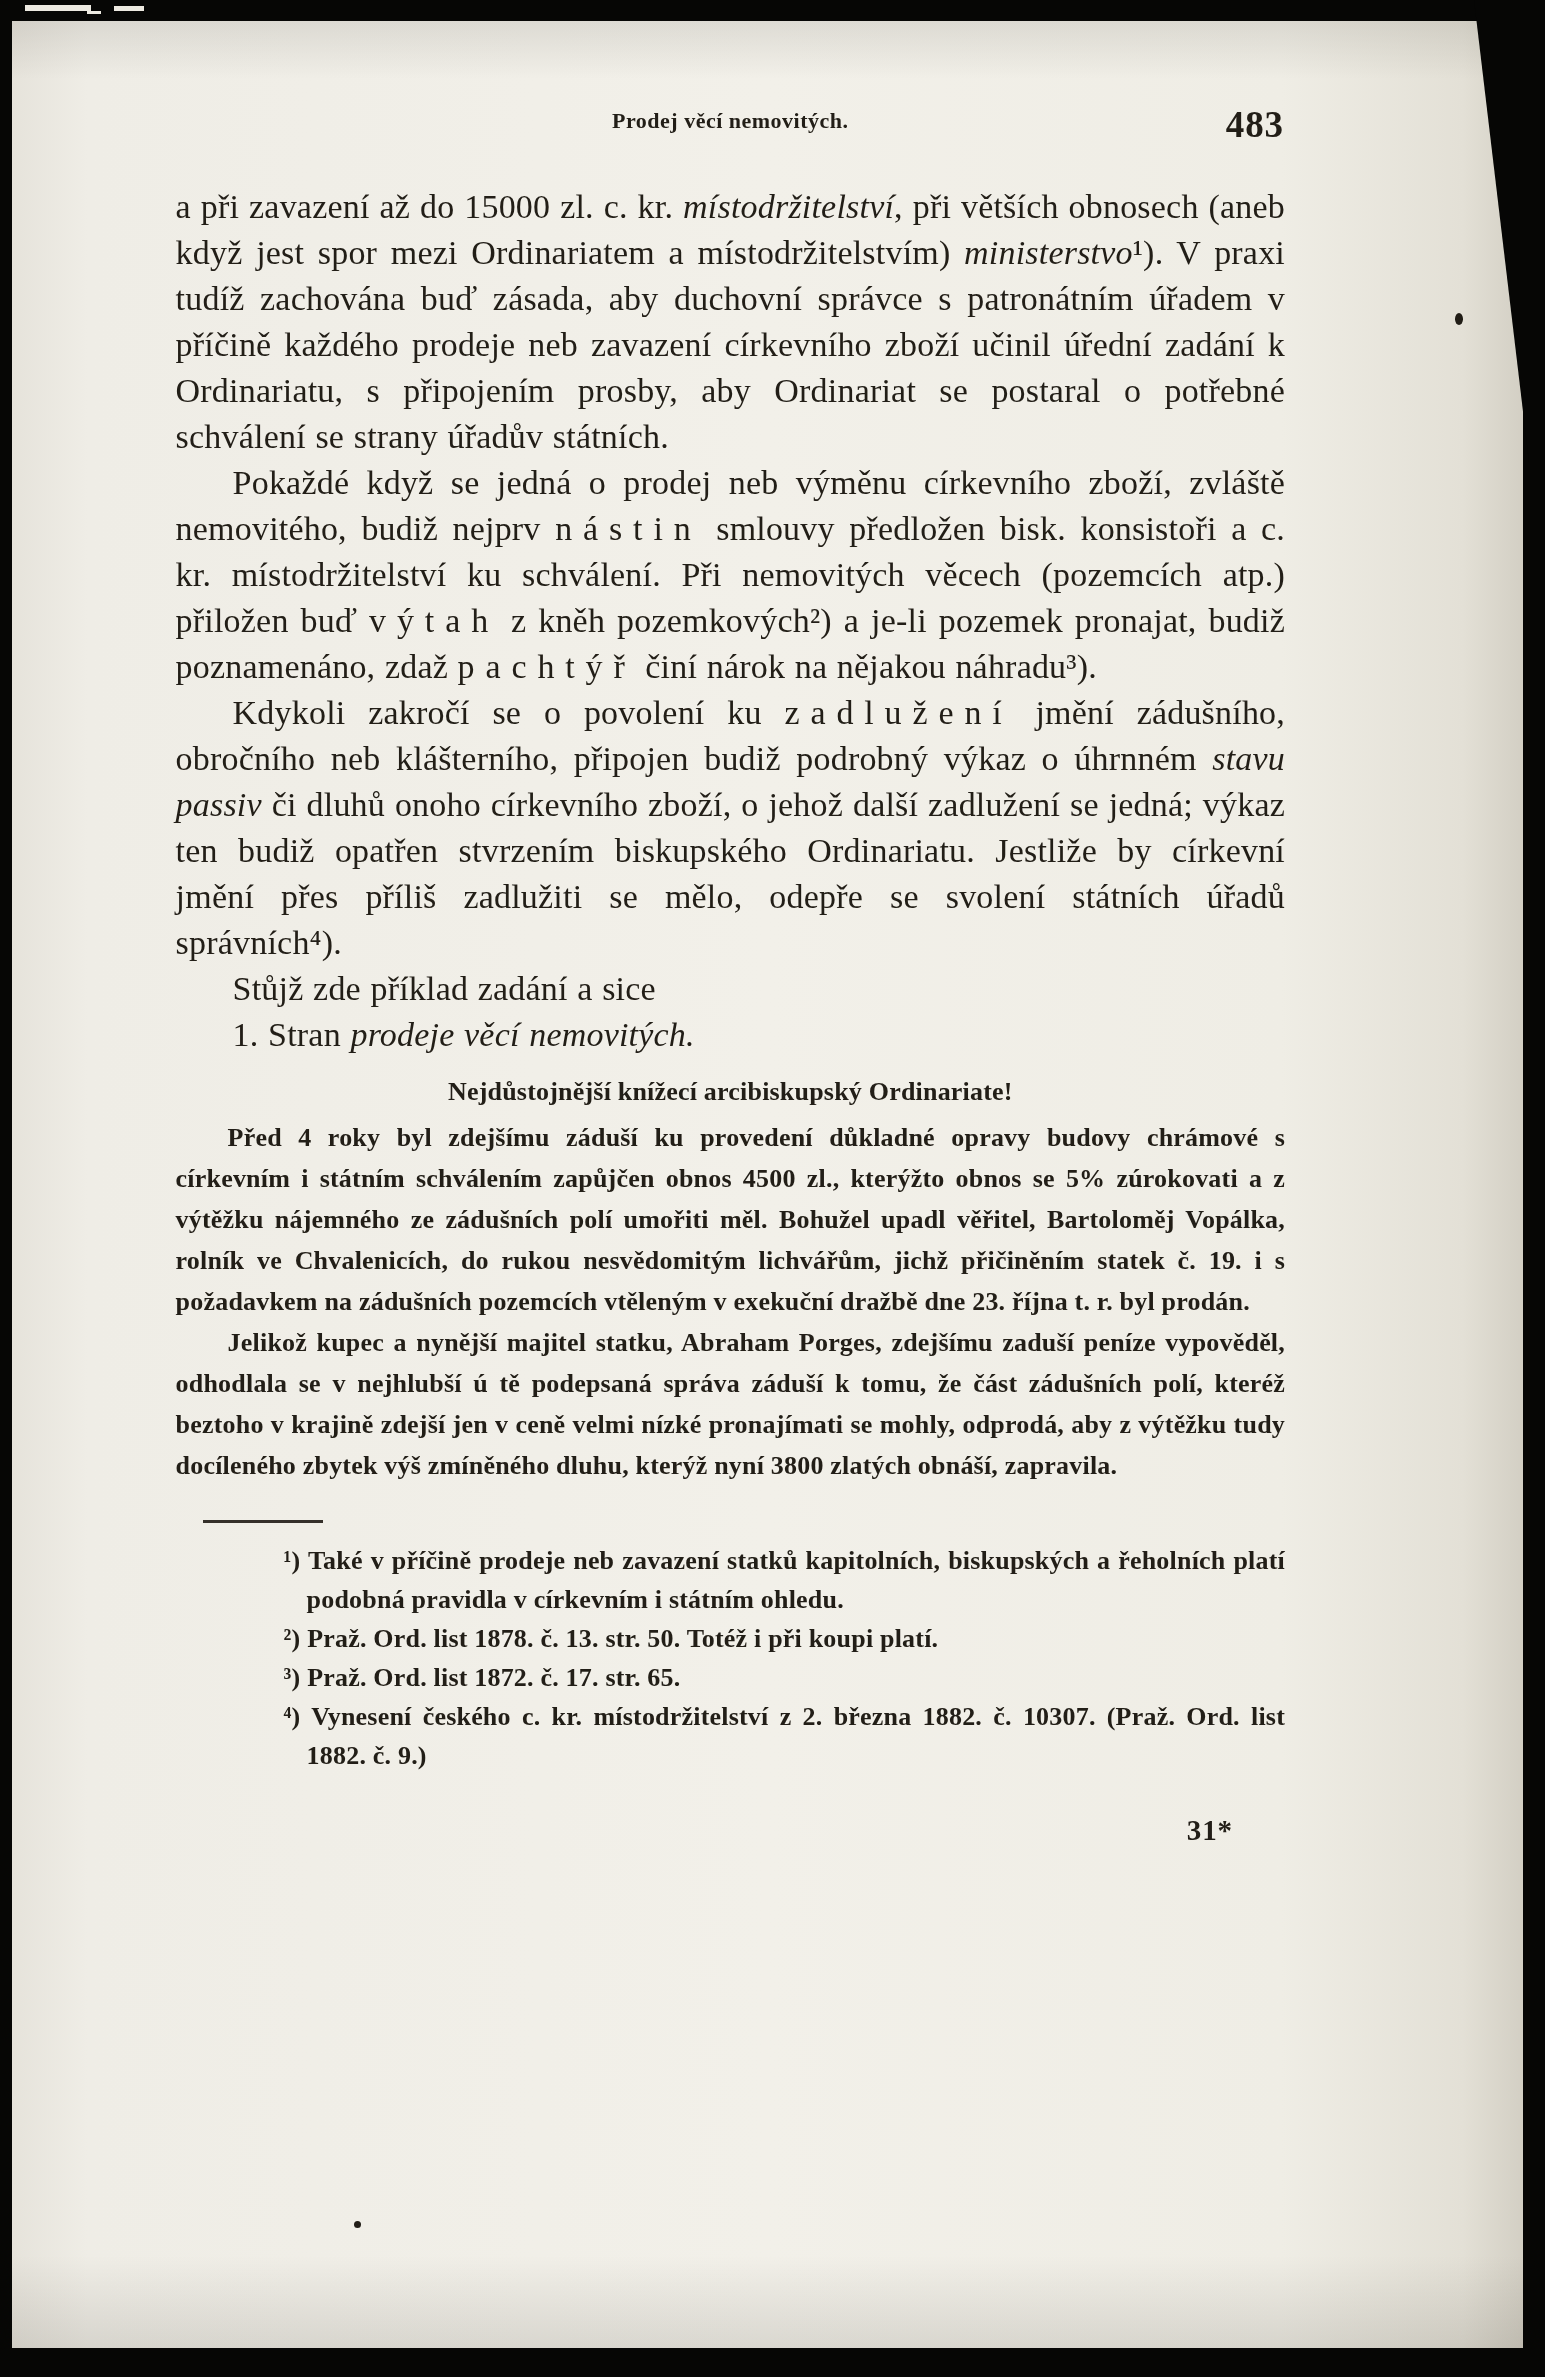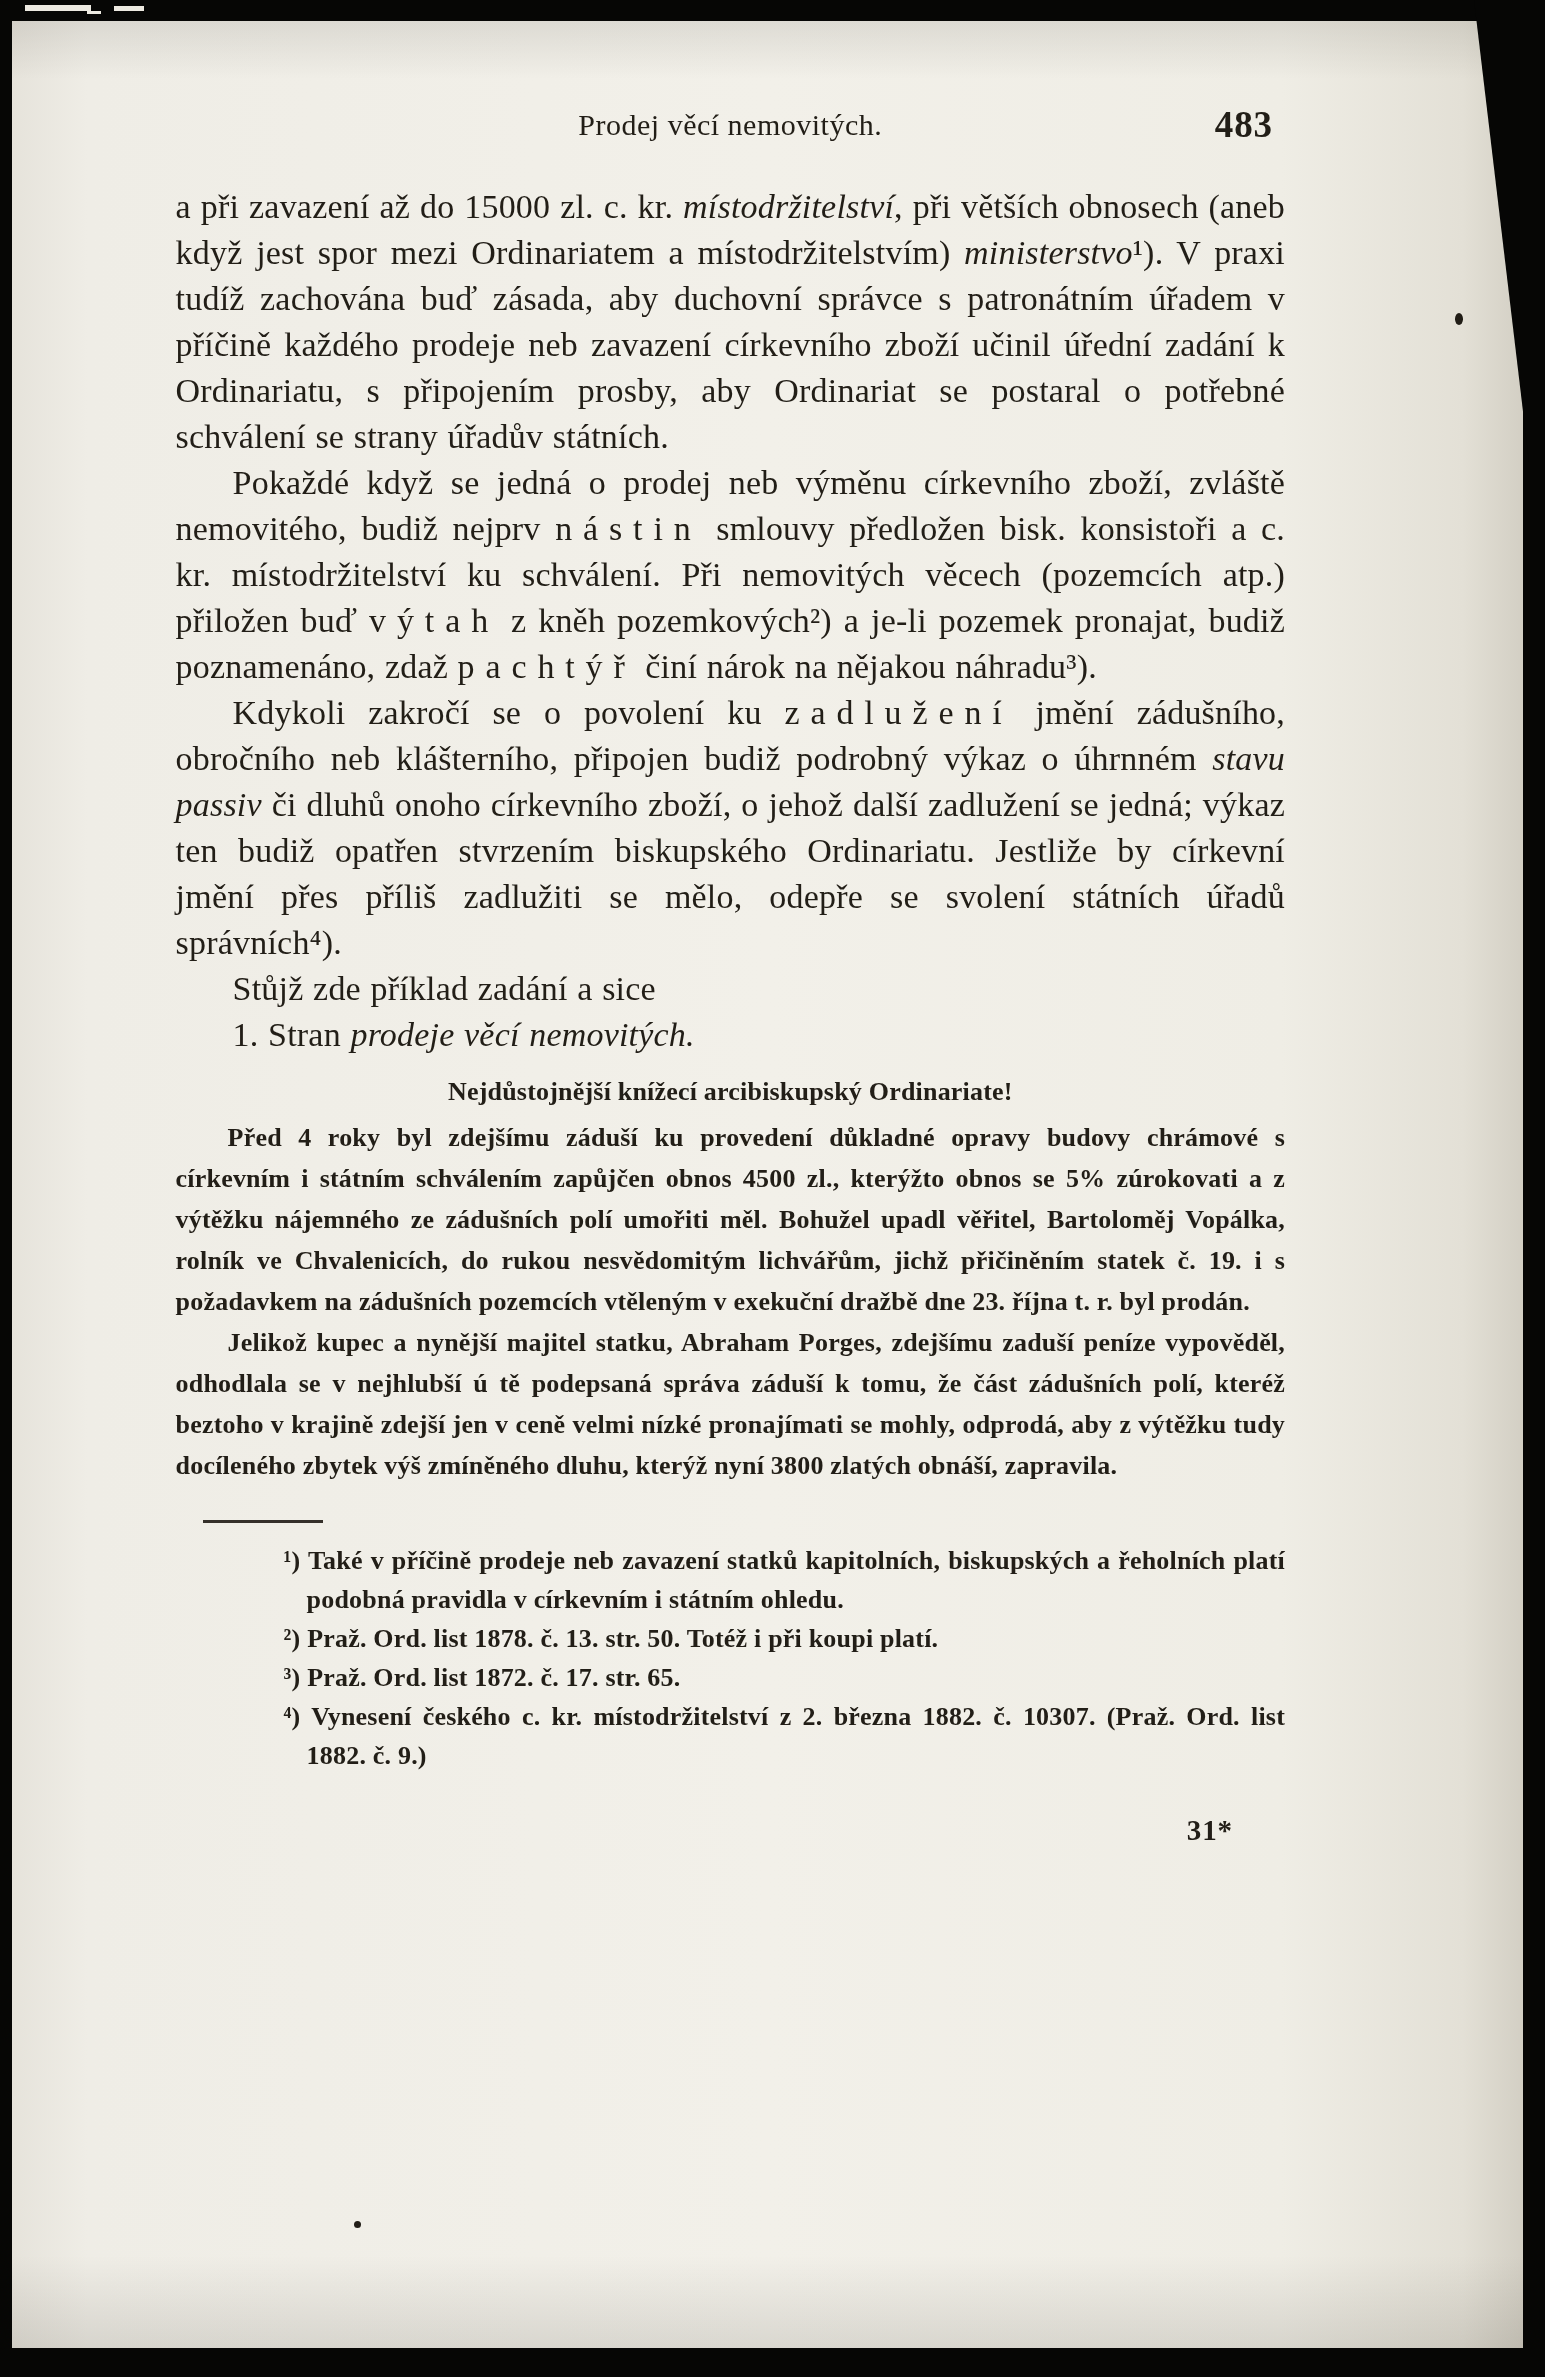--- a/index.html
+++ b/index.html
@@ -13,22 +13,22 @@
     position:absolute; top:21.3px; left:11.6px; right:22px; bottom:29px;
     box-sizing:border-box; padding:87px 238px 0 164px;
     color:#221e17;
     background:linear-gradient(90deg,#e6e3db 0%,#efede6 5%,#f2f0e9 50%,#efede5 84%,#e3e0d6 96%,#d3cfc4 100%);
   }
   .paper::before {
     content:""; position:absolute; inset:0; pointer-events:none;
     background:linear-gradient(180deg,rgba(40,35,25,.10) 0%,rgba(40,35,25,0) 2.5%,rgba(40,35,25,0) 96%,rgba(40,35,25,.12) 100%);
   }
   .pagehead { position:relative; height:46px; margin-bottom:30px; }
-  .running-title { text-align:center; font-weight:normal; font-size:30px; letter-spacing:0.5px; }
-  .page-number { position:absolute; right:12px; top:-5.3px; font-weight:bold; font-size:37px; letter-spacing:0.9px; }
+  .running-title { text-align:center; font-weight:bold; font-size:22px; letter-spacing:0.5px; }
+  .page-number { position:absolute; right:1px; top:-5.3px; font-weight:bold; font-size:37px; letter-spacing:0.9px; }
 
   .body-text { font-size:34px; line-height:46px; text-align:justify; letter-spacing:0.2px; word-spacing:0.9px; }
   .body-text p { margin:0; text-indent:57px; }
   .body-text p.continuation { text-indent:0; }
   .seg-italic { font-style:italic; }
   .seg-spaced { letter-spacing:.32em; }
 
   .letter { margin-top:12.4px; font-size:26px; line-height:41px; font-weight:bold; text-align:justify; letter-spacing:0.2px; }
   .letter p { margin:0; text-indent:52px; }
   .letter .letter-heading { text-align:center; text-indent:0; margin-bottom:5.3px; }

